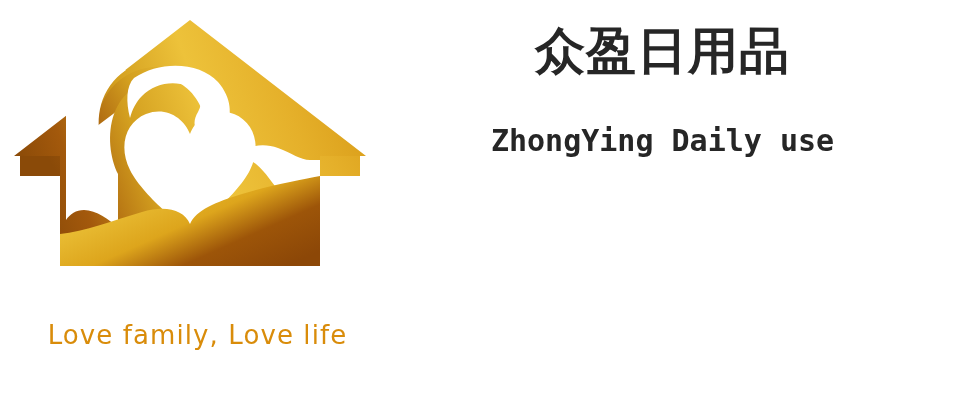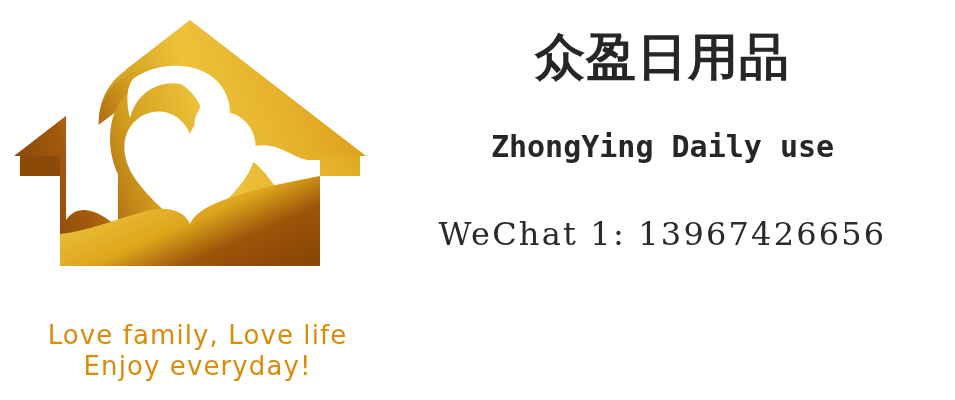--- a/index.html
+++ b/index.html
@@ -61,21 +61,20 @@
     white-space: nowrap;
   }
 
   
   #text-block {
     position: absolute;
     left: 390px;
     top: 0;
     width: 565px;
     height: 302px;
-    margin-top: 6px;
   }
 
   #cn-title {
     position: absolute;
     left: 0;
     top: 26px;
     width: 545px;
     text-align: center;
     font-family: "DejaVu Sans", sans-serif;
     font-size: 50px;
@@ -315,28 +314,26 @@
 
         <path d="M176 214
                  C 168 206, 152 198, 138 200
                  C 152 204, 166 212, 172 222
                  C 174 220, 176 217, 176 214 Z" fill="url(#gLeftArm)" opacity="0"></path>
       </svg>
     </div>
 
     <div id="tagline">
       <span class="tagline-line">Love family, Love life</span>
-      <span class="tagline-line">Enjoy everyday!</span>
     </div>
   </div>
 
   <div id="text-block">
 
     <div id="cn-title">众盈日用品</div>
 
     <div id="en-title">ZhongYing Daily use</div>
 
     <div id="contact-list">
-      <span class="contact-line">WeChat 1: 13967426656</span>
     </div>
   </div>
 
 </div>
 
 </body></html>

